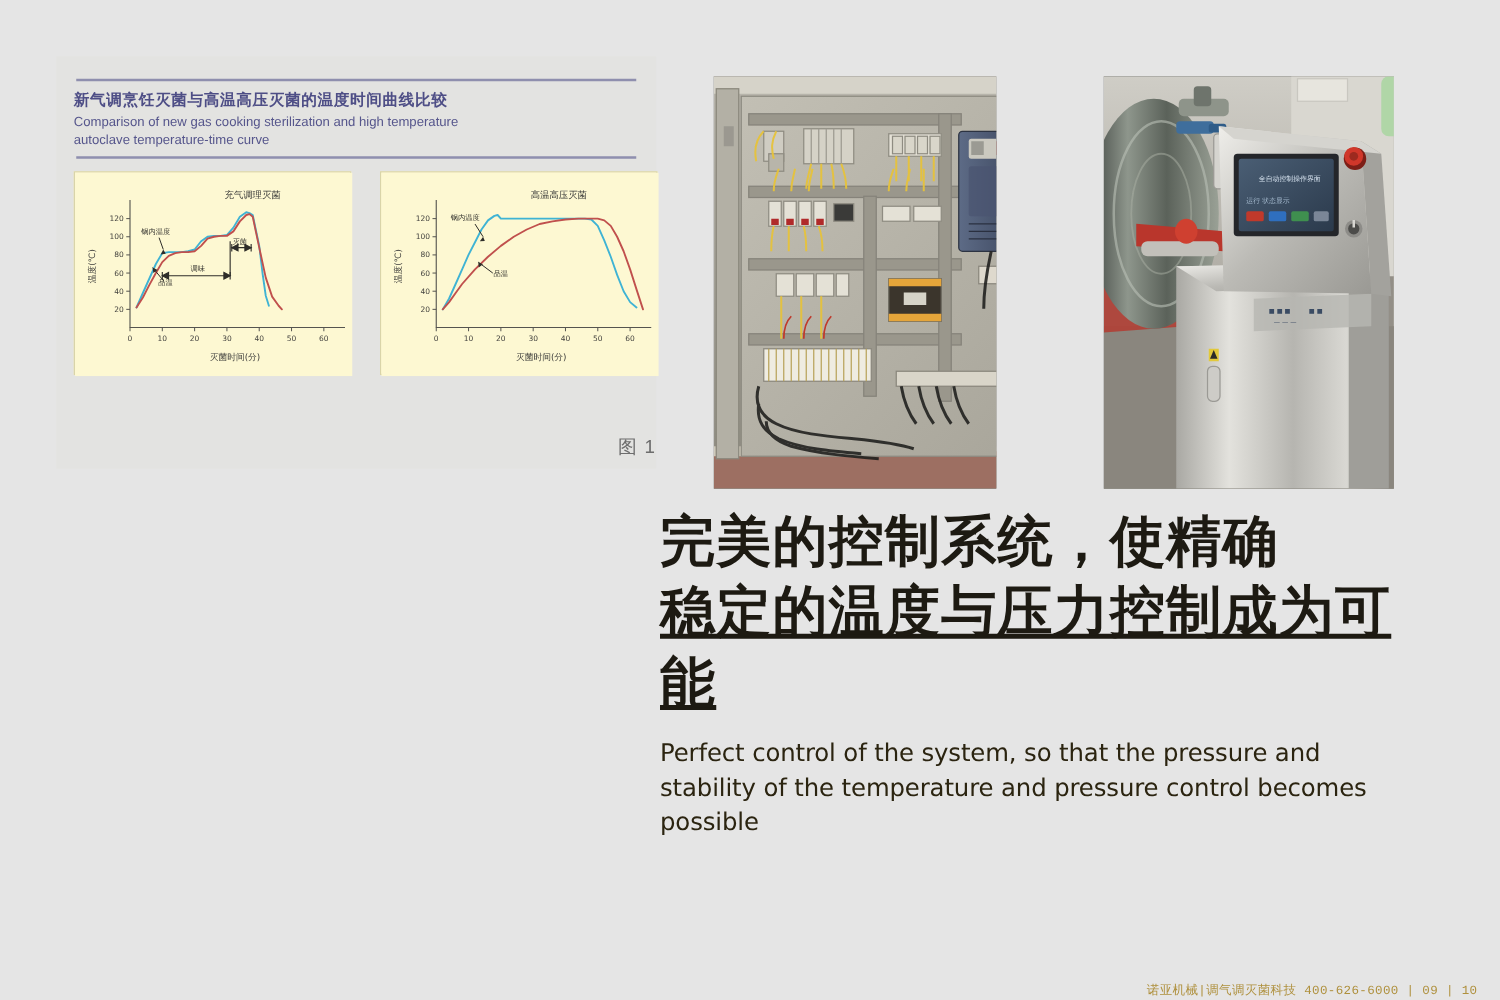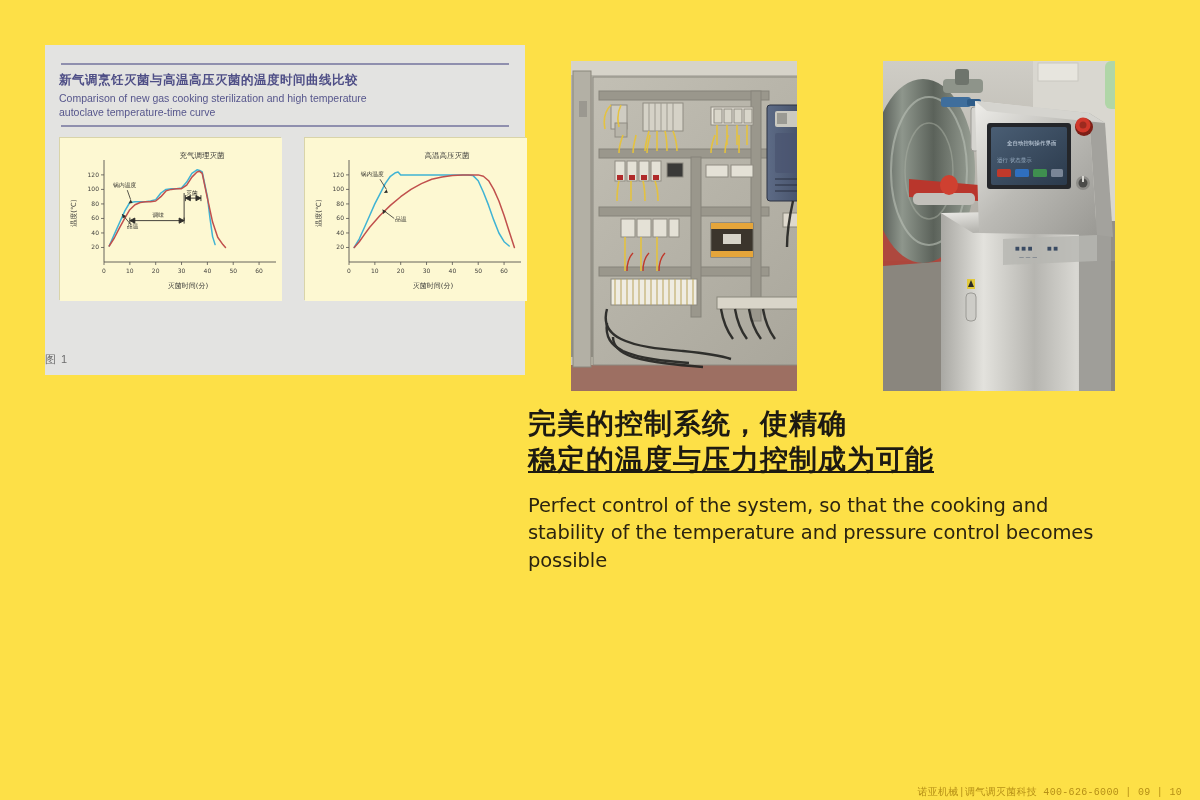--- a/index.html
+++ b/index.html
@@ -11,21 +11,21 @@
     width: 1200px;
     height: 800px;
     overflow: hidden;
     background: #F5B40D;
     font-family: "Liberation Sans", "DejaVu Sans", sans-serif;
     position: relative;
   }
   .page {
     position: absolute;
     inset: 0;
-    background: #fde047;
+    background: #e5e5e5;
   }
 
   
   .media-strip {
     position: absolute;
     left: 45px;
     top: 45px;
     width: 1110px;
     height: 330px;
     display: flex;
@@ -74,22 +74,22 @@
     height: 163px;
     position: relative;
     box-sizing: border-box;
   }
   .chart-card svg { display: block; }
   .fig-caption {
     position: absolute;
     left: 0;
     right: 0;
     bottom: 8px;
-    text-align: left;
-    font-size: 11px;
+    text-align: right;
+    font-size: 15px;
     color: #6d6d6d;
     letter-spacing: 1px;
   }
 
   
   .photo {
     position: relative;
     overflow: hidden;
     background: #7e7d78;
   }
@@ -103,21 +103,21 @@
   }
 
   
   .headline-block {
     position: absolute;
     left: 528px;
     top: 406px;
     width: 620px;
   }
   .headline {
-    font-size: 28px;
+    font-size: 44px;
     font-weight: 700;
     color: #1d1a12;
     line-height: 1.28;
     letter-spacing: 1px;
     margin: 0;
   }
   .headline .ln2 { display: block; text-decoration: underline; }
   .subhead {
     margin-top: 14px;
     font-size: 19.5px;
@@ -512,20 +512,20 @@
     </figure>
 
   </div>
 
   <div class="headline-block">
     <h1 class="headline">
       <span>完美的控制系统，使精确</span>
       <span class="ln2">稳定的温度与压力控制成为可能</span>
     </h1>
     <div class="subhead">
-      <span>Perfect control of the system, so that the cooking and</span>
+      <span>Perfect control of the system, so that the pressure and</span>
       <span>stability of the temperature and pressure control becomes possible</span>
     </div>
   </div>
 
   <div class="footer">诺亚机械|调气调灭菌科技  400-626-6000  |  09 | 10</div>
 
 </div>
 
 </body></html>

